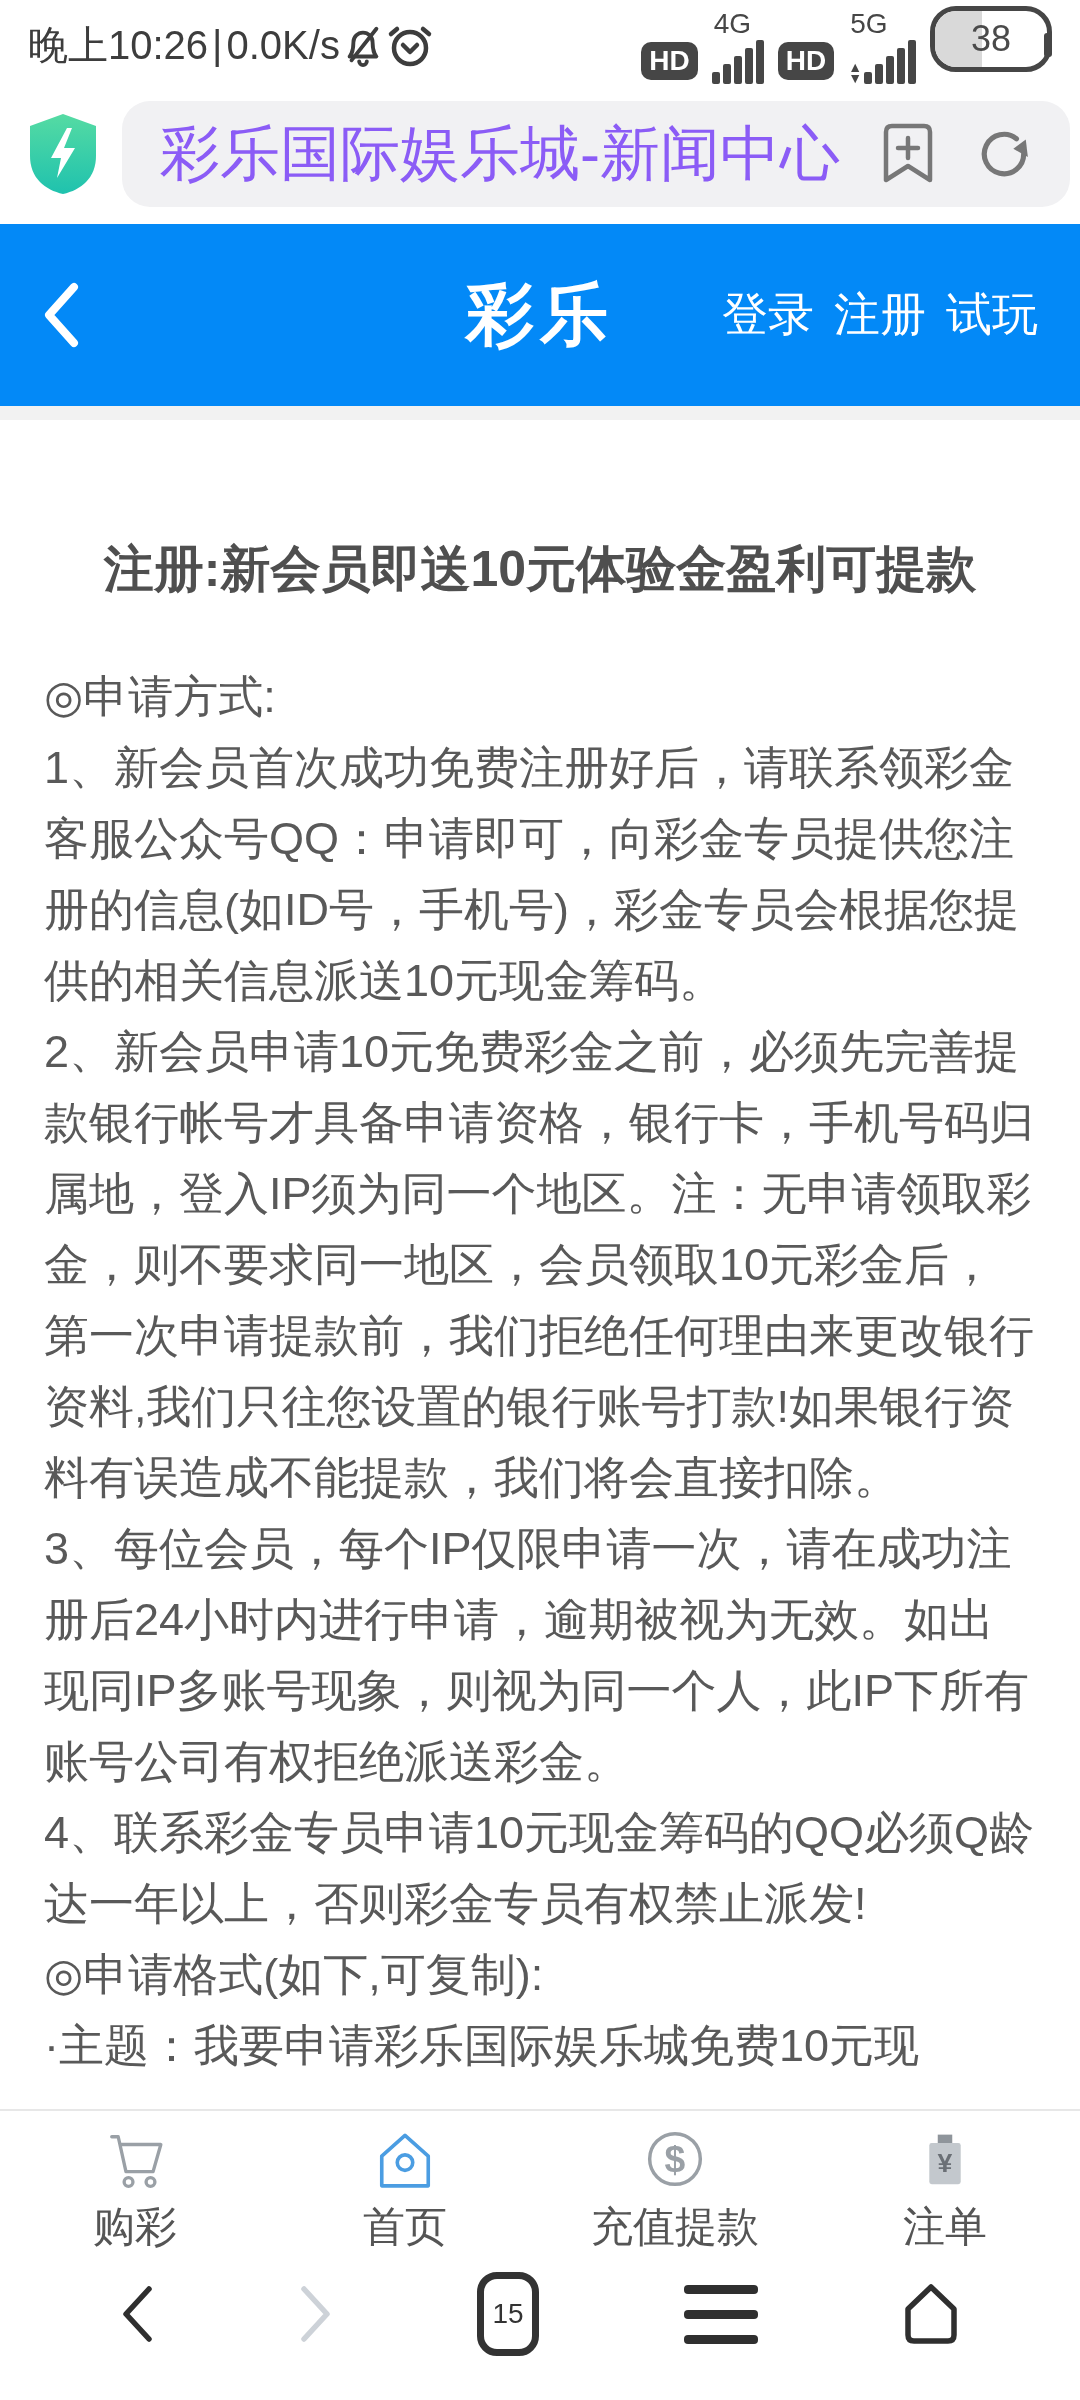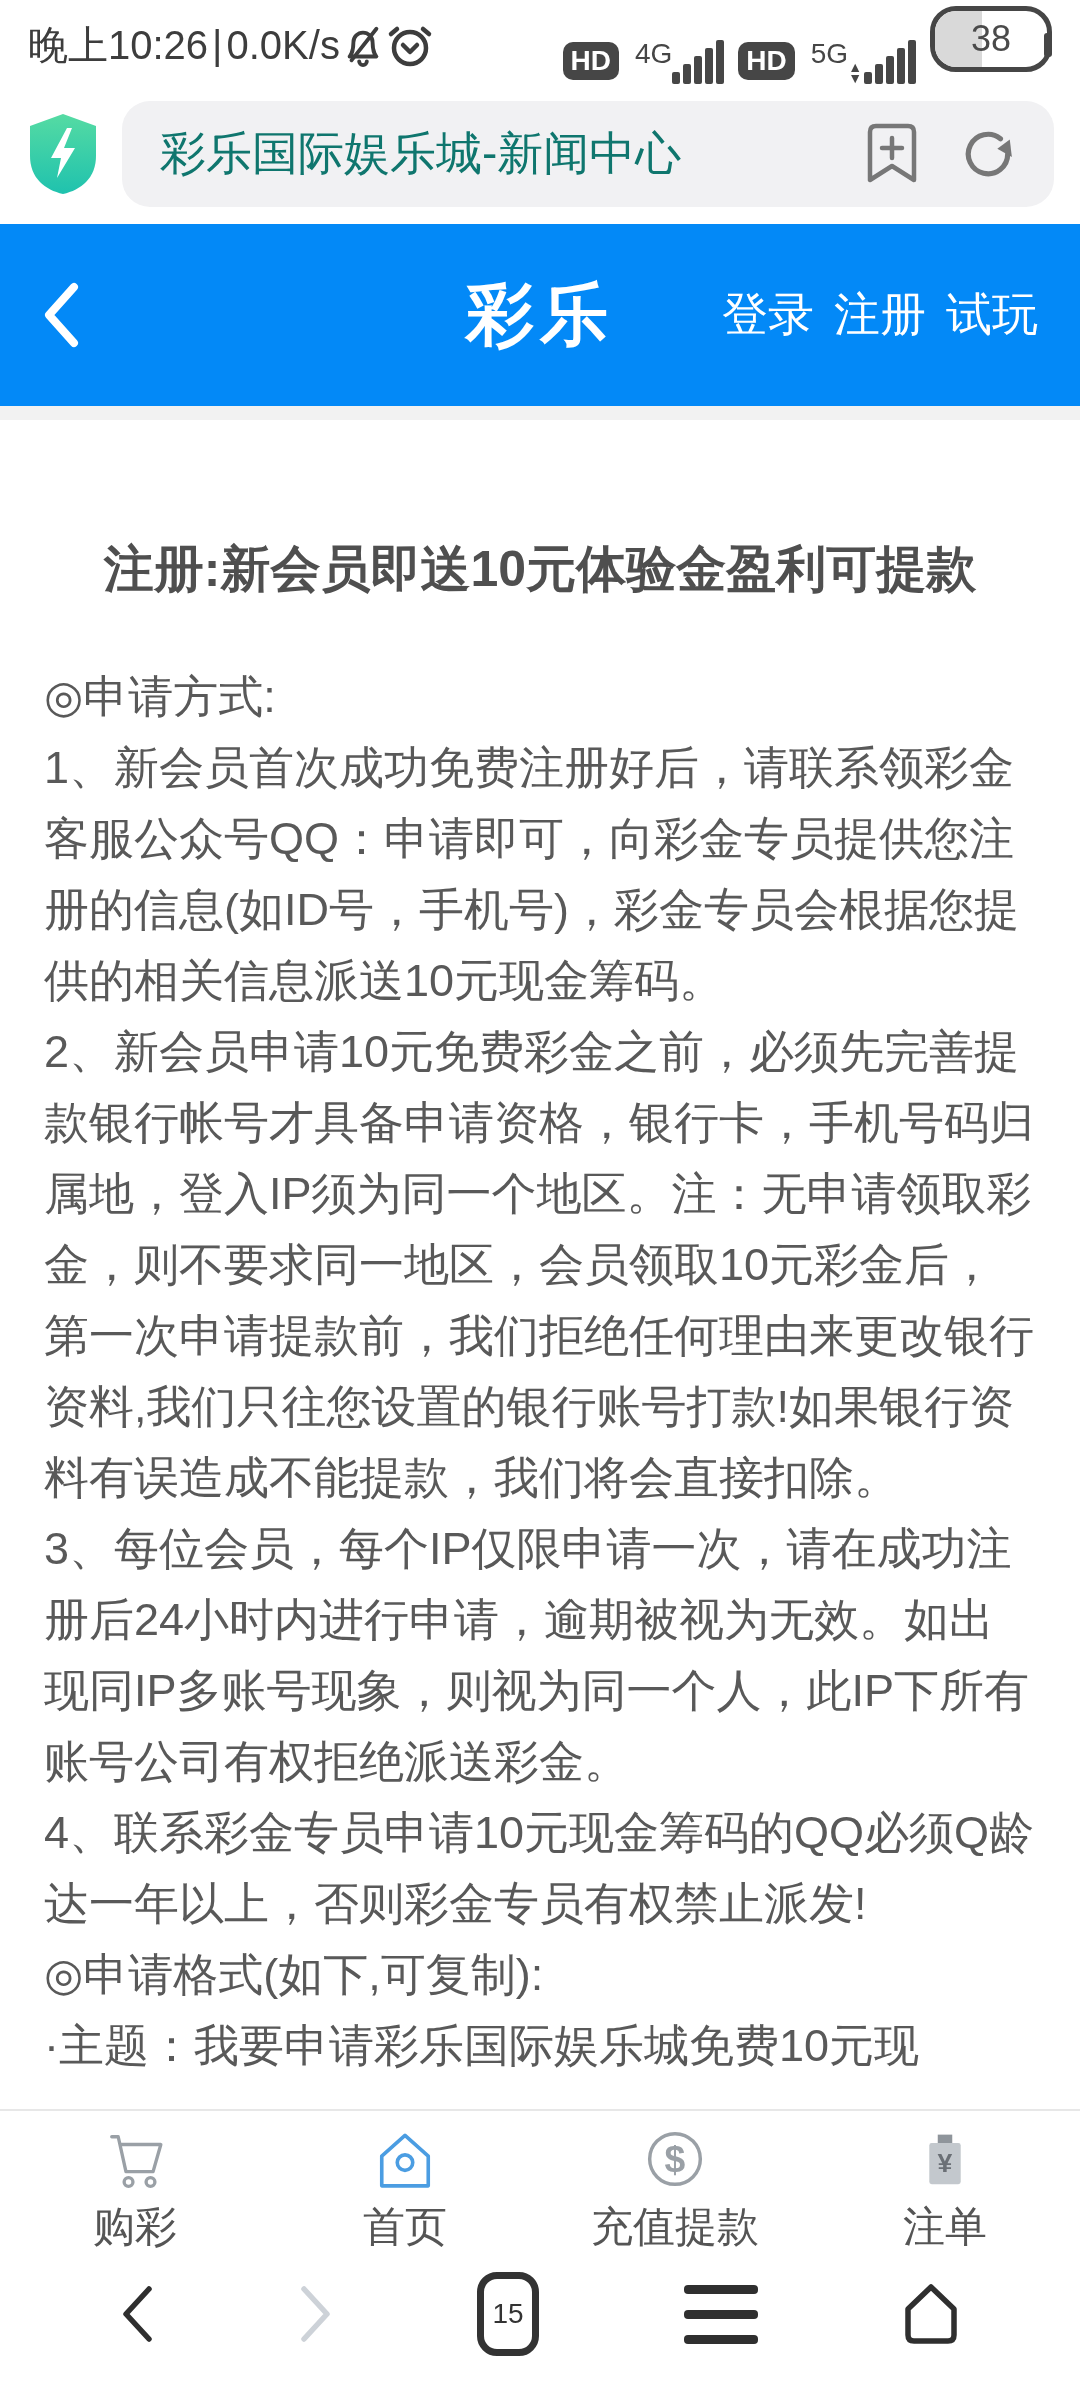--- a/index.html
+++ b/index.html
@@ -9,35 +9,35 @@
     -webkit-font-smoothing:antialiased;
   }
   
   .status-bar{height:84px;display:flex;align-items:center;justify-content:space-between;
     padding:6px 28px 0 28px;box-sizing:border-box;color:#3d3d3d;font-size:40px;}
   .sb-left{display:flex;align-items:center;gap:0;}
   .sb-sep{margin:0 4px;color:#3d3d3d;}
   .sb-right{display:flex;align-items:flex-end;gap:14px;}
   .hd-badge{background:#464646;color:#fff;font-size:28px;font-weight:bold;
     border-radius:10px;padding:5px 8px;line-height:1;display:flex;align-items:center;margin-bottom:4px;}
-  .sig{display:flex;align-items:flex-start;line-height:1;}
+  .sig{display:flex;flex-direction:column;align-items:flex-start;line-height:1;}
   .sig-net{font-size:28px;color:#464646;margin-bottom:2px;margin-left:2px;}
   .bars{display:flex;align-items:flex-end;gap:3px;}
   .bars i{display:block;width:8px;background:#464646;border-radius:2px;}
   .arrows{display:flex;flex-direction:column;font-size:14px;color:#464646;line-height:0.8;margin-right:2px;}
   .battery{position:relative;width:112px;height:56px;border:5px solid #464646;border-radius:26px;
     display:flex;align-items:center;justify-content:center;overflow:hidden;margin-bottom:12px;}
   .battery .fill{position:absolute;left:0;top:0;bottom:0;width:42%;background:#d9d9d9;}
   .battery .pct{position:relative;font-size:36px;color:#4a4a4a;}
   .bat-nub{width:8px;height:24px;background:#464646;border-radius:3px;margin-left:-8px;margin-bottom:18px;}
   
   .addr-row{height:140px;display:flex;align-items:center;padding:0 26px;box-sizing:border-box;gap:22px;background:#fff;}
   .addr-pill{flex:1;height:106px;background:#f1f1f3;border-radius:28px;display:flex;align-items:center;
     padding:0 38px;box-sizing:border-box;gap:40px;}
-  .addr-title{flex:1;font-size:46px;color:#0f766e;white-space:nowrap;overflow:hidden;}
+  .addr-title{flex:1;font-size:60px;color:#8b5cf6;white-space:nowrap;overflow:hidden;}
   
   .site-header{height:182px;background:#0389f7;position:relative;display:flex;align-items:center;
     padding:0 42px;box-sizing:border-box;color:#fff;font-family:Liberation Serif, serif;}
   .site-title{position:absolute;left:50%;top:50%;transform:translate(-50%,-50%);
     font-size:68px;font-weight:bold;letter-spacing:6px;}
   .header-links{margin-left:auto;display:flex;gap:20px;font-size:46px;}
   .gray-strip{height:14px;background:#f2f2f2;}
   
   .content{height:1689px;overflow:hidden;padding:0 44px;box-sizing:border-box;}
   .headline{margin-top:116px;text-align:center;font-size:50px;font-weight:bold;color:#4f4f4f;}

